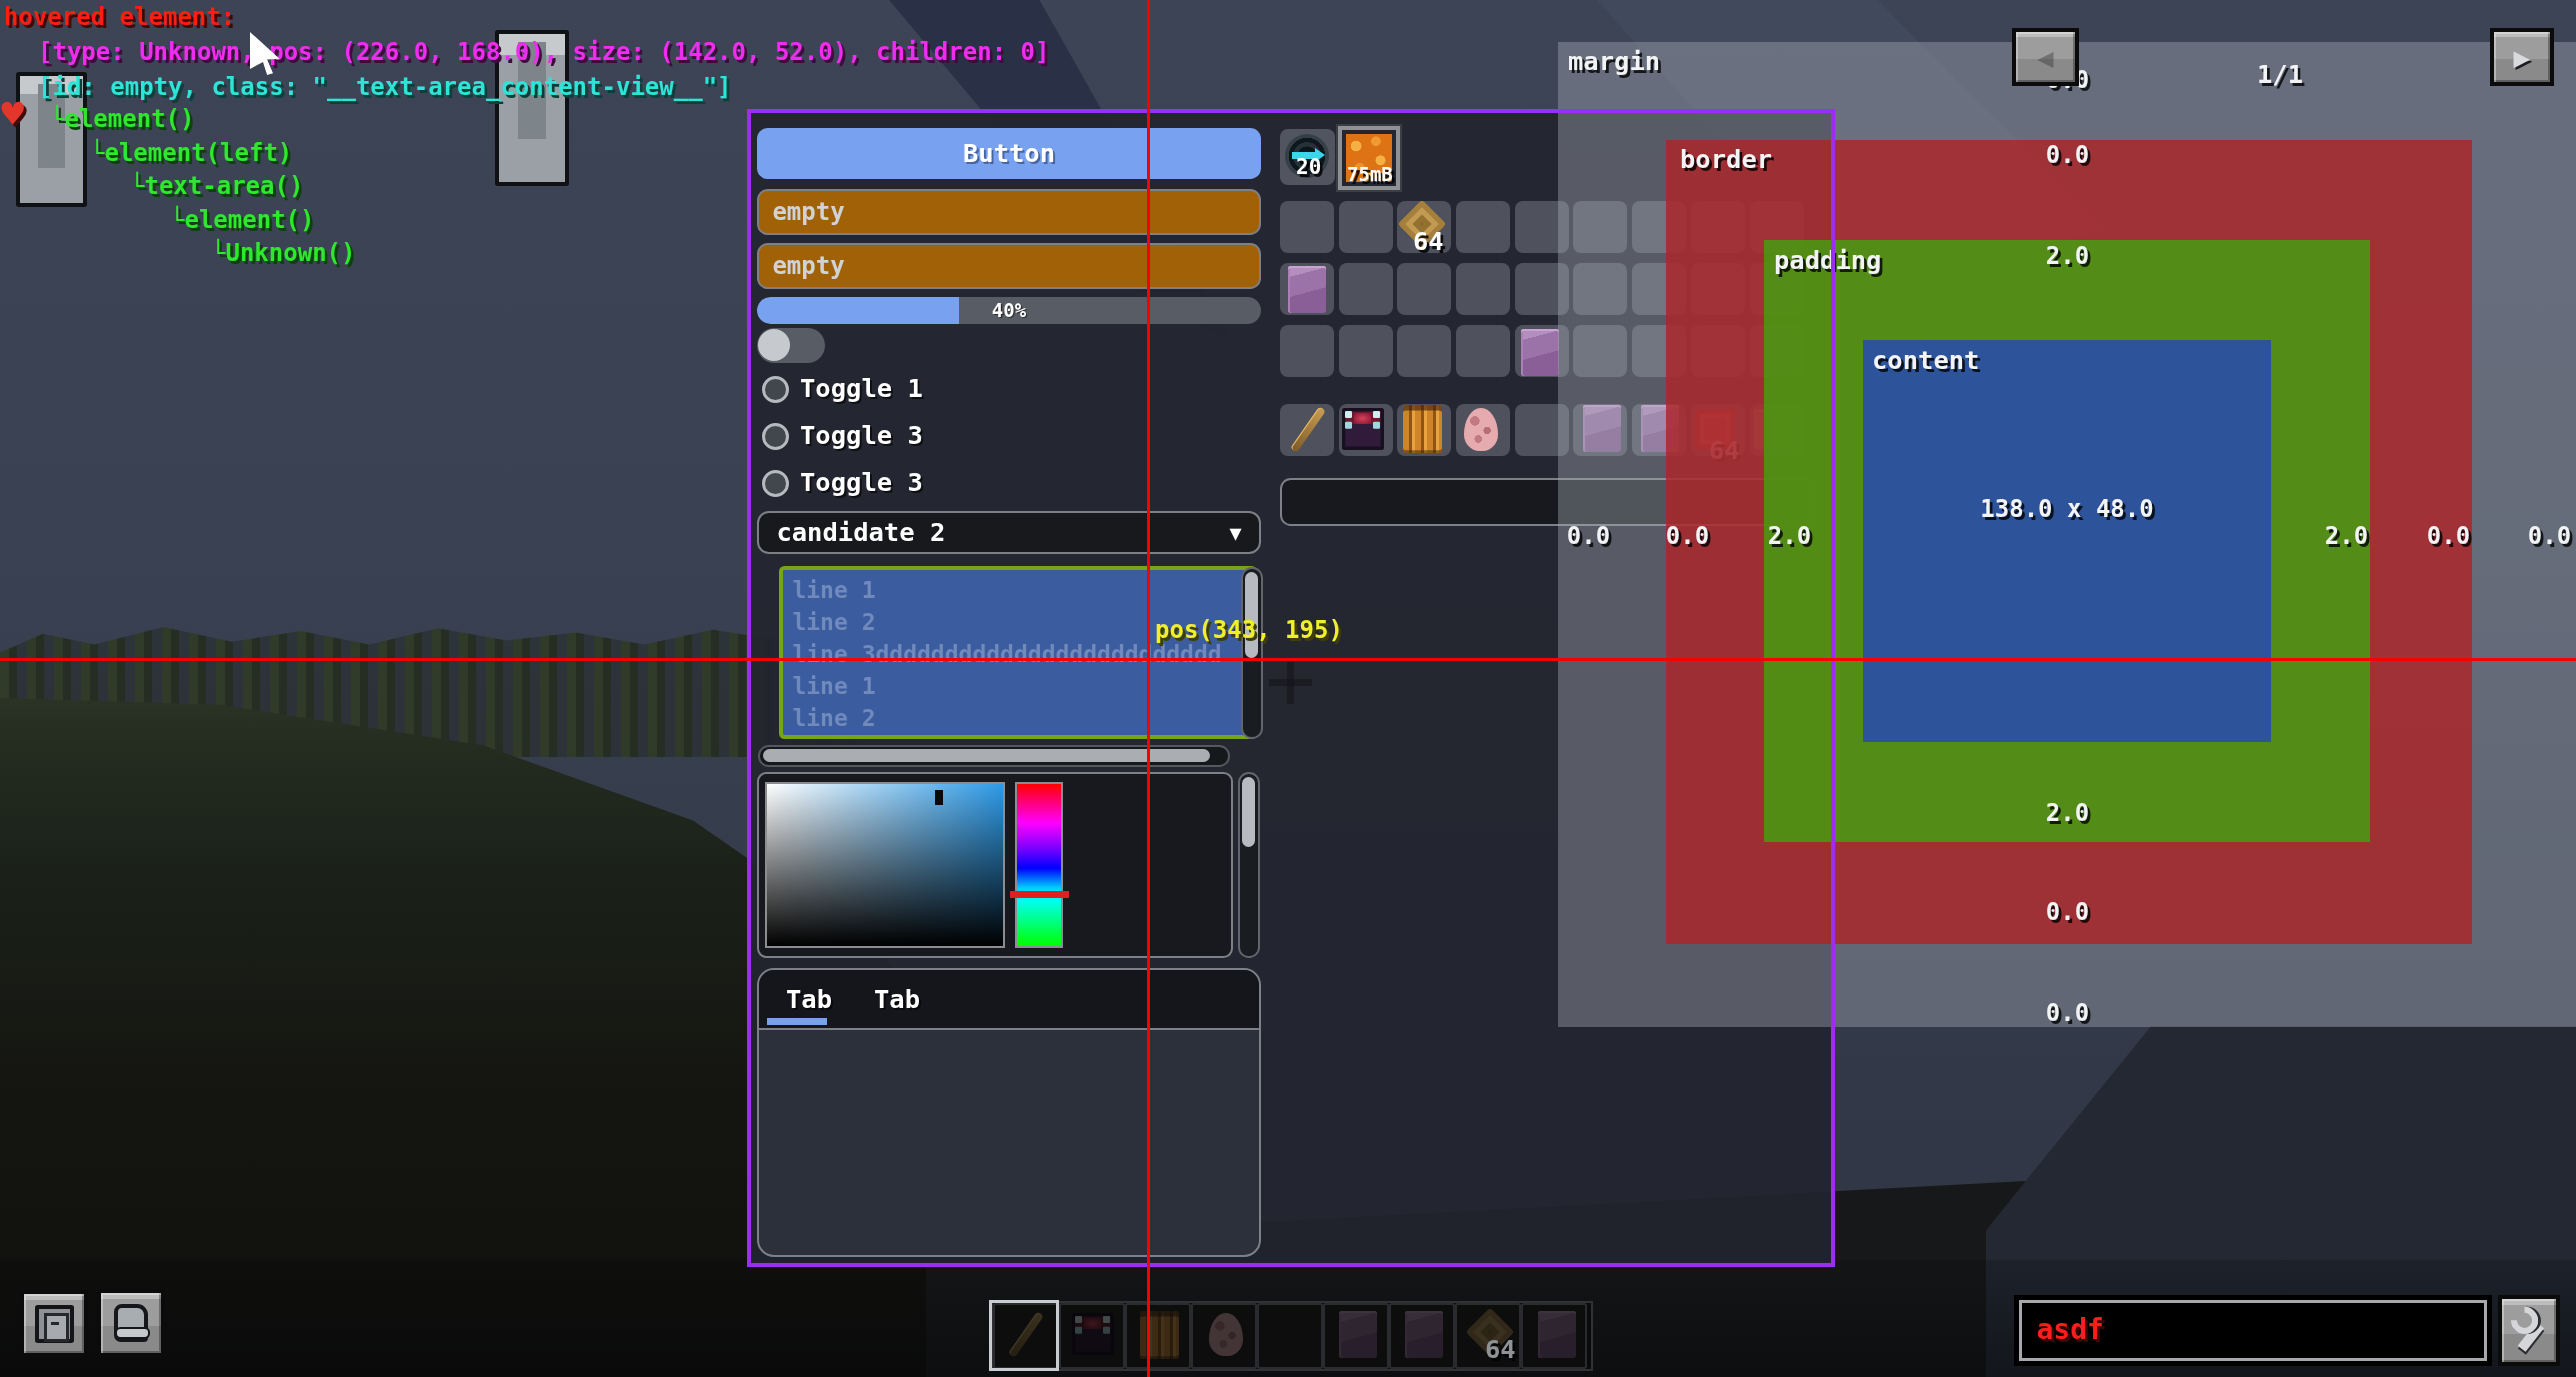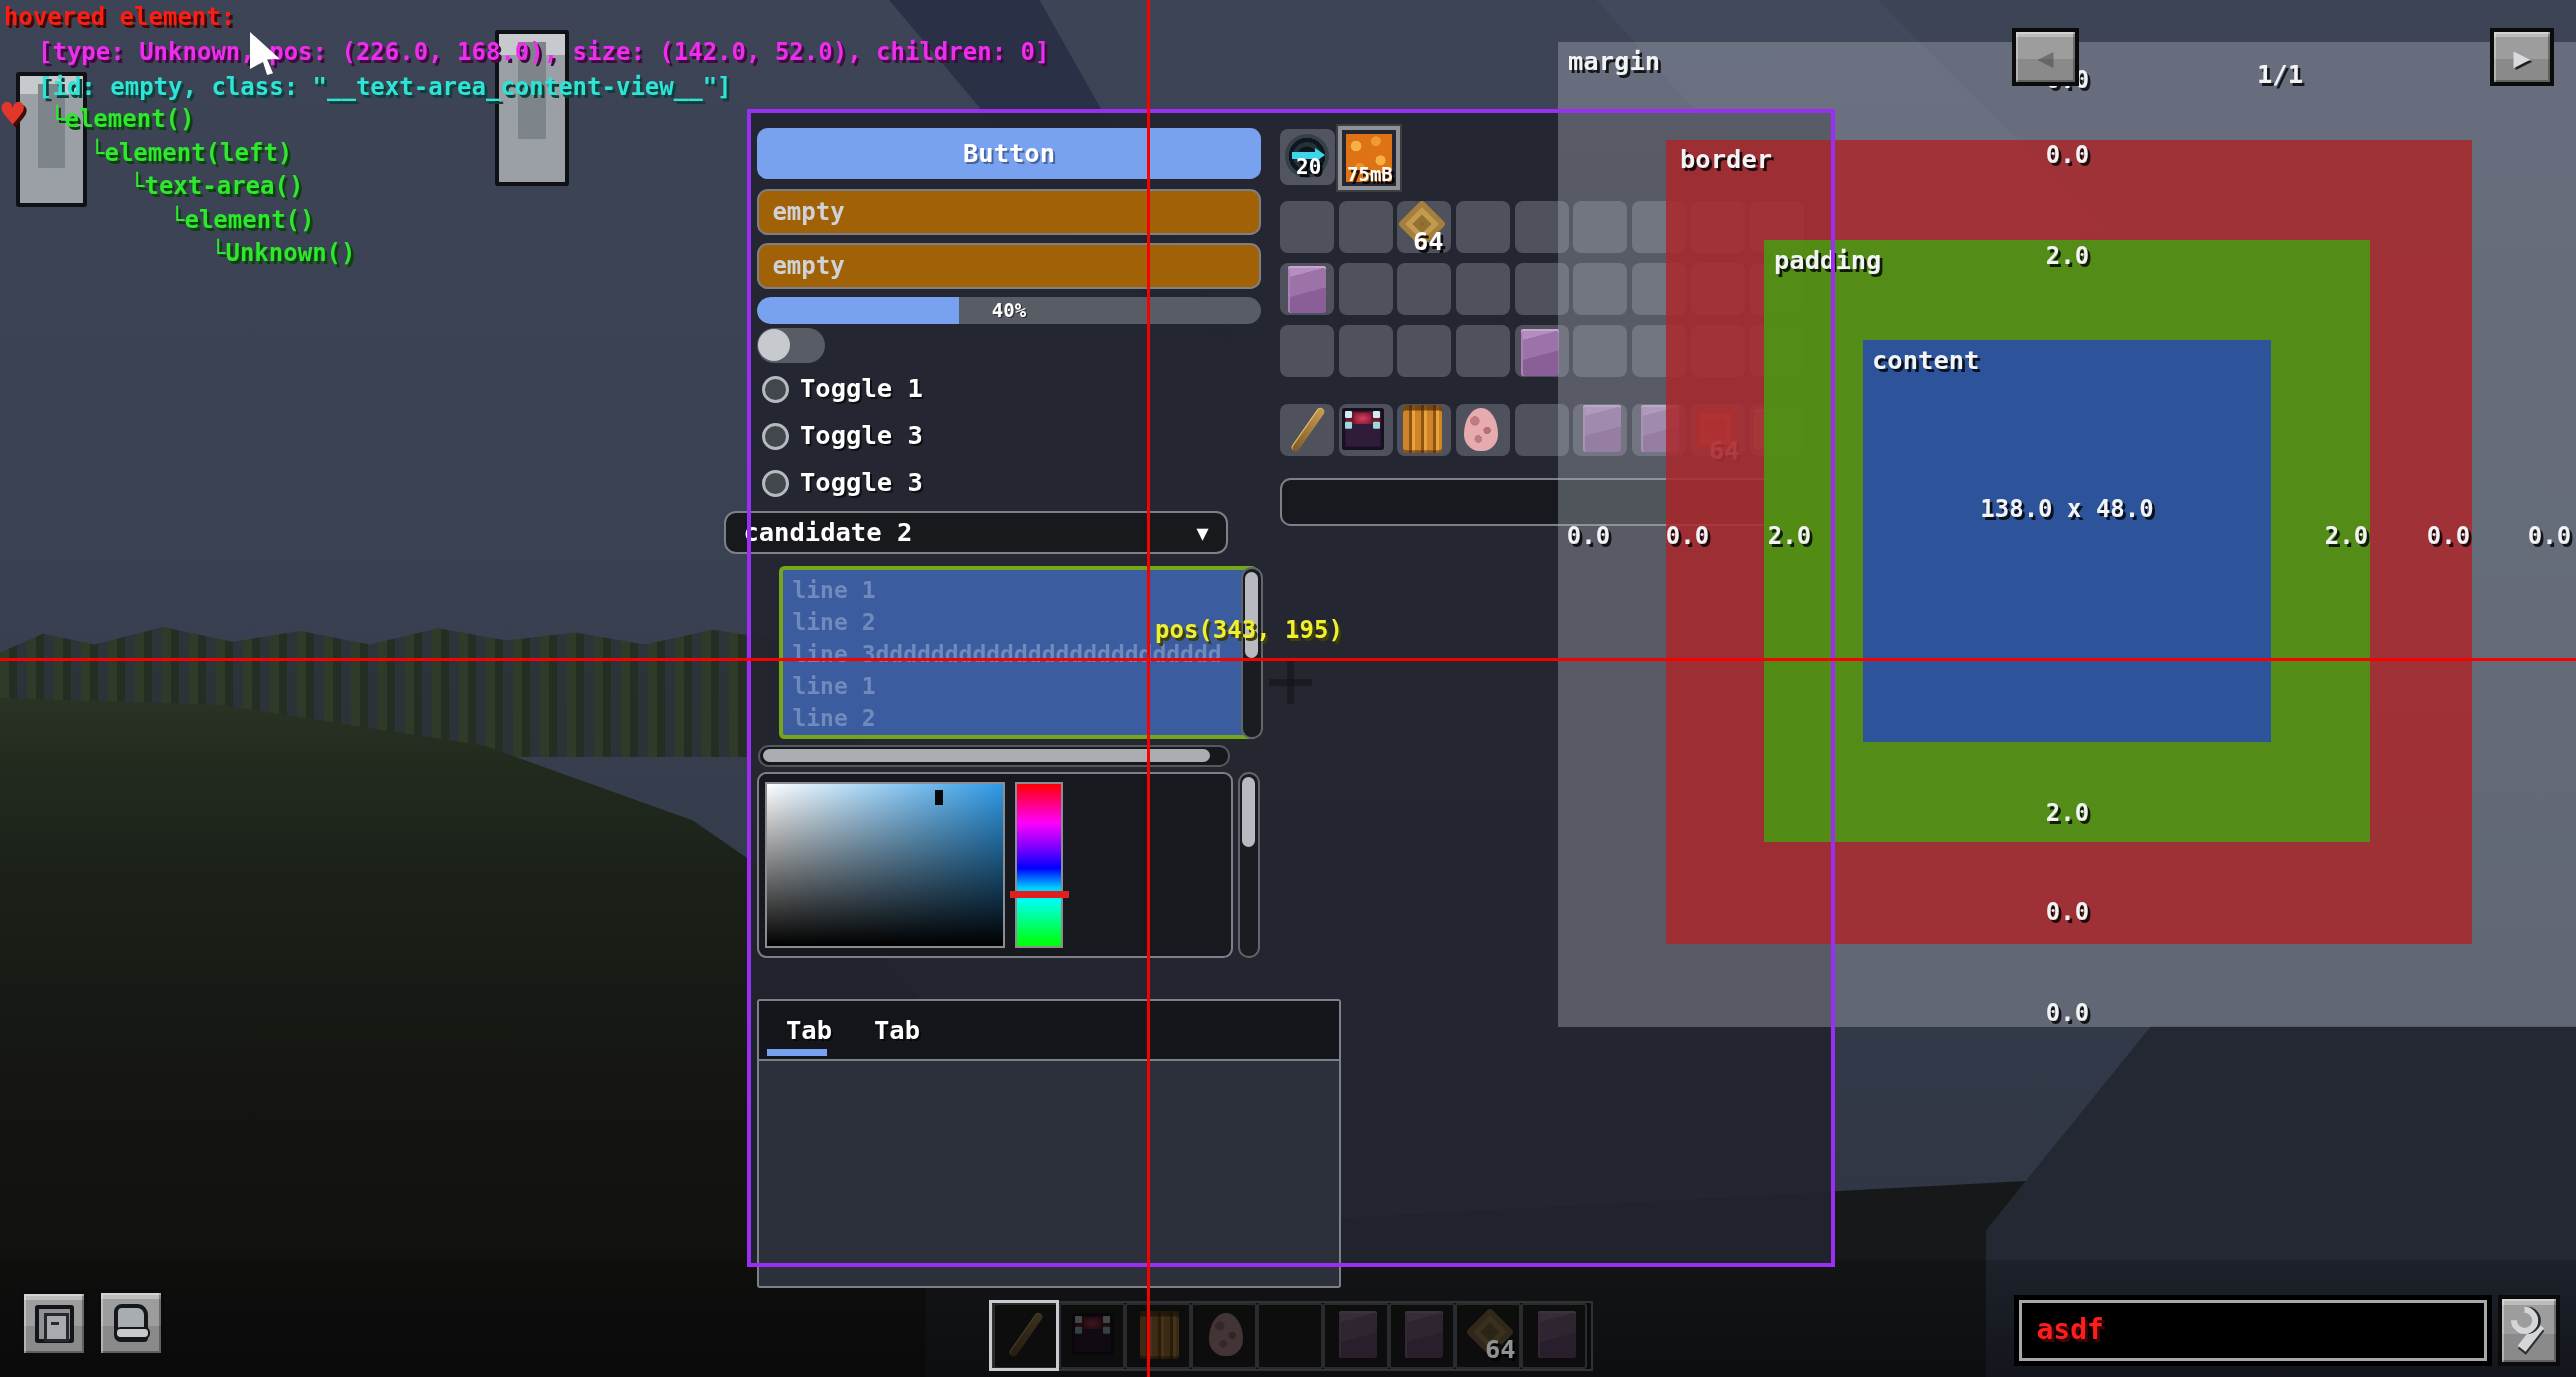--- a/index.html
+++ b/index.html
@@ -37,35 +37,35 @@
   .wz{z-index:3;}
   .mc-button{left:757px;top:128px;width:504px;height:51px;border-radius:10.7px;background:#78a1ef;color:#fff;font-size:25.5px;display:flex;align-items:center;justify-content:center;text-shadow:2px 2px 0 rgba(40,60,110,.6);}
   .mc-field{width:504px;height:46px;border-radius:10.7px;border:2.7px solid #7d8086;background:#a16207;box-sizing:border-box;color:#cfd2d6;font-size:24px;display:flex;align-items:center;padding-left:13.4px;}
   .progress{left:757px;top:297px;width:504px;height:27px;border-radius:13.4px;background:#585c64;overflow:hidden;}
   .progress-fill{position:absolute;left:0;top:0;height:100%;background:#78a1ef;border-radius:13.4px 0 0 13.4px;}
   .progress-label{position:absolute;left:0;top:0;width:100%;height:100%;display:flex;align-items:center;justify-content:center;color:#fff;font-size:19px;text-shadow:1.3px 1.3px 0 rgba(0,0,0,.5);}
   .toggle{left:757px;top:328px;width:68px;height:35px;border-radius:17.4px;background:#585c64;}
   .toggle-knob{position:absolute;left:1.3px;top:1.3px;width:32px;height:32px;border-radius:50%;background:#c6c9ce;}
   .radio{width:27px;height:27px;border-radius:50%;border:3.4px solid #b6b9be;background:#42464d;box-sizing:border-box;}
   .radio-label{color:#fff;font-size:25.5px;text-shadow:2px 2px 0 rgba(0,0,0,.6);}
-  .dropdown{left:724px;top:511px;width:504px;height:43px;border-radius:12px;border:2.7px solid #7d8086;background:#17191d;box-sizing:border-box;display:flex;align-items:center;justify-content:space-between;padding:0 17.4px;color:#fff;font-size:25.5px;}
+  .dropdown{left:757px;top:511px;width:504px;height:43px;border-radius:12px;border:2.7px solid #7d8086;background:#17191d;box-sizing:border-box;display:flex;align-items:center;justify-content:space-between;padding:0 17.4px;color:#fff;font-size:25.5px;}
   .textarea{left:779px;top:566px;width:478px;height:173px;border:4.7px solid #76a51a;border-radius:5.4px;background:#3b5c9e;box-sizing:border-box;overflow:hidden;padding:4px 9.4px;}
   .ta-line{color:rgba(150,168,208,.6);font-size:23px;line-height:32px;white-space:pre;}
   .vscroll{width:21.5px;border:2px solid #62656b;border-radius:10.7px;background:#191c20;box-sizing:border-box;}
   .vthumb{position:absolute;left:2px;width:13.4px;border-radius:8px;background:#b7bac0;}
   .hscroll{left:758px;top:745px;width:472px;height:21.5px;border:2px solid #55585e;border-radius:10.7px;background:#16181c;box-sizing:border-box;}
   .hthumb{position:absolute;left:2.7px;top:2px;width:447px;height:13.4px;border-radius:8px;background:#aaadb2;}
   .picker{left:757px;top:772px;width:476px;height:186px;border:2.7px solid #7d8086;border-radius:9.4px;background:#17191e;box-sizing:border-box;}
   .satsq{left:765px;top:782px;width:240px;height:166px;border:2.7px solid #8a8d92;box-sizing:border-box;
     background:linear-gradient(to bottom,rgba(0,0,0,0) 0%,#000 100%),linear-gradient(to right,#ffffff 0%,#2e9ae6 100%);}
   .satcur{left:935px;top:790px;width:8px;height:14.8px;background:#0a0a0a;}
   .huebar{left:1015px;top:782px;width:48px;height:166px;border:2.7px solid #8a8d92;box-sizing:border-box;
     background:linear-gradient(180deg,#ff0000 0%,#ff00ff 24%,#7700ff 40%,#0000ff 52%,#00ccff 64%,#00ffee 72%,#00ff66 88%,#00ff00 100%);}
   .huemark{left:1010px;top:891px;width:59px;height:6.7px;background:#e02020;}
-  .tabbox{left:757px;top:968px;width:584px;height:289px;border:2.7px solid #7d8086;border-radius:3px;box-sizing:border-box;background:#2b303b;overflow:hidden;margin-top:31px;}
+  .tabbox{left:757px;top:968px;width:504px;height:289px;border:2.7px solid #7d8086;border-radius:17px;box-sizing:border-box;background:#2b303b;overflow:hidden;}
   .tabhead{position:absolute;left:0;top:0;width:100%;height:60px;background:#14161b;border-bottom:2.7px solid #7d8086;box-sizing:border-box;}
   .tablabel{position:absolute;top:14.8px;color:#fff;font-size:25.5px;text-shadow:2px 2px 0 rgba(0,0,0,.6);}
   .tabline{position:absolute;left:8px;top:48px;width:60px;height:7.4px;background:#78a1ef;}
   
   .slot{width:54px;height:52px;border-radius:8px;background:rgba(140,144,152,.42);}
   .inv-grid{left:1280px;top:201px;display:grid;grid-template-columns:repeat(9,54px);column-gap:4.7px;row-gap:10px;z-index:3;}
   .inv-row{left:1280px;top:404px;display:grid;grid-template-columns:repeat(9,54px);column-gap:4.7px;z-index:3;}
   .conduit-slot{left:1280px;top:129px;width:55px;height:56px;border-radius:8px;background:rgba(140,144,152,.45);}
   .tank{left:1338px;top:126px;width:62px;height:64px;border:4px solid #8e9196;outline:2px solid #3b3e43;box-sizing:border-box;}
   .count{z-index:3;color:#fff;font-size:25.5px;text-shadow:2.7px 2.7px 0 rgba(0,0,0,.85);}

